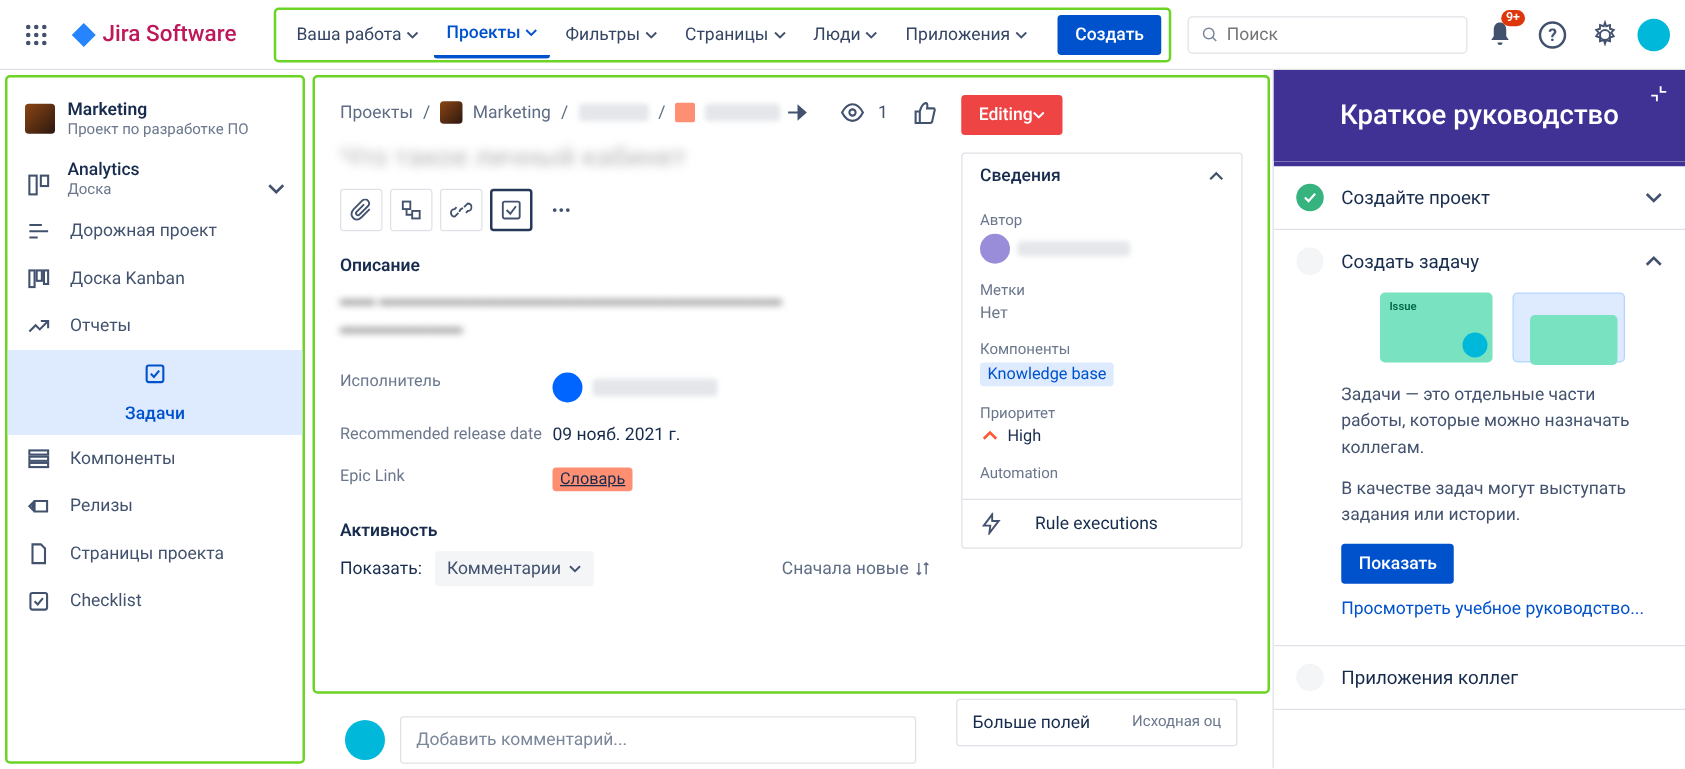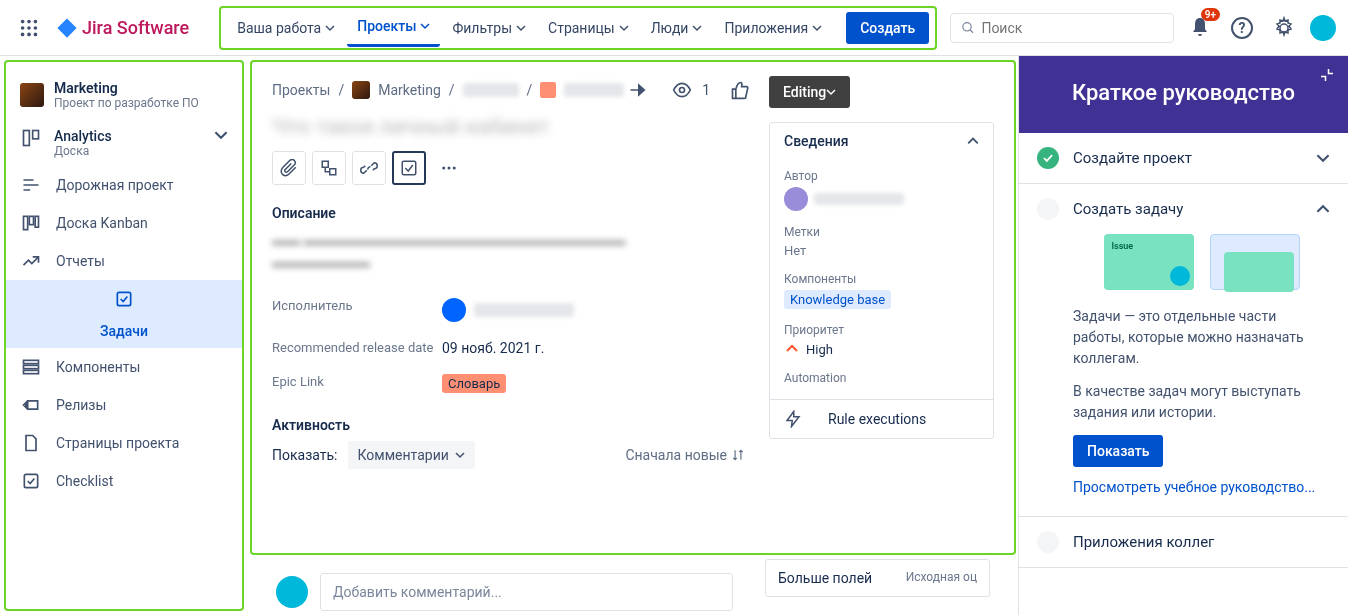--- a/index.html
+++ b/index.html
@@ -28,21 +28,21 @@
 
 .body { display: flex; flex: 1; overflow: hidden; }
 
 
 .sidebar { width: 240px; border-right: 1px solid #DFE1E6; border: 2px solid #6BD425; border-radius: 4px; margin: 4px; padding: 8px 0; overflow-y: auto; }
 .project-header { display: flex; padding: 10px 14px; gap: 10px; align-items: center; }
 .project-avatar { width: 24px; height: 24px; border-radius: 3px; background: linear-gradient(135deg,#8b4513,#2c1810); flex-shrink: 0; }
 .project-info { flex: 1; }
 .project-name { font-size: 14px; font-weight: 600; color: #172B4D; }
 .project-type { font-size: 12px; color: #6B778C; }
-.sidebar-section { display: flex; align-items: flex-start; padding: 8px 14px; gap: 12px; cursor: pointer; }
+.sidebar-section { display: flex; align-items: flex-end; padding: 8px 14px; gap: 12px; cursor: pointer; }
 .sidebar-section .sb-title { font-size: 14px; font-weight: 500; }
 .sidebar-section .sb-sub { font-size: 12px; color: #6B778C; }
 .sidebar-item { display: flex; align-items: center; padding: 9px 14px; gap: 14px; cursor: pointer; color: #42526E; font-size: 14px; }
 .sidebar-item.selected { background: #DEEBFF; color: #0052CC; font-weight: 500; flex-direction: column; }
 .sb-icon { width: 22px; display: flex; align-items: center; justify-content: center; flex-shrink: 0; }
 
 
 .main { flex: 1; border: 2px solid #6BD425; border-radius: 4px; margin: 4px 2px; padding: 14px 20px; overflow-y: auto; display: flex; gap: 24px; }
 .main-left { flex: 1; min-width: 0; }
 .main-right { width: 225px; flex-shrink: 0; }
@@ -56,28 +56,28 @@
 .issue-title { font-size: 22px; font-weight: 500; color: #C5C5C5; filter: blur(4px); margin-bottom: 12px; }
 .toolbar { display: flex; gap: 6px; margin-bottom: 20px; }
 .tool-btn { width: 34px; height: 34px; border: 1px solid #DFE1E6; border-radius: 3px; background: #fff; display: flex; align-items: center; justify-content: center; cursor: pointer; color: #42526E; }
 .tool-btn.hl { border: 2px solid #253858; }
 
 .section-label { font-size: 14px; font-weight: 600; margin-bottom: 8px; color: #172B4D; }
 .desc-blur { filter: blur(3px); color: #979797; font-size: 14px; margin-bottom: 24px; line-height: 1.6; }
 .field-row { display: flex; margin-bottom: 18px; font-size: 14px; }
 .field-label { width: 170px; color: #6B778C; font-size: 13px; }
 .field-value { flex: 1; display: flex; align-items: center; gap: 8px; }
-.epic-tag { background: #FF8F73; color: #172B4D; padding: 2px 6px; border-radius: 3px; font-size: 13px; }
+.epic-tag { background: #FF8F73; color: #172B4D; padding: 2px 6px; border-radius: 3px; font-size: 13px; text-decoration: underline; }
 
 .activity-bar { display: flex; align-items: center; justify-content: space-between; font-size: 14px; margin-top: 4px; }
 .activity-bar .left { display: flex; align-items: center; gap: 10px; }
 .dropdown-btn { background: #F4F5F7; border: none; padding: 6px 10px; border-radius: 3px; color: #42526E; display: flex; align-items: center; gap: 6px; cursor: pointer; font-size: 14px; }
 .sort-link { color: #5E6C84; cursor: pointer; display: flex; align-items: center; gap: 4px; }
 
-.status-btn { background: #404040; color: #fff; border: none; padding: 8px 14px; border-radius: 3px; font-size: 14px; font-weight: 500; cursor: pointer; display: inline-flex; align-items: center; margin-bottom: 14px; }
+.status-btn { background: #ef4444; color: #fff; border: none; padding: 8px 14px; border-radius: 3px; font-size: 14px; font-weight: 500; cursor: pointer; display: inline-flex; align-items: center; margin-bottom: 14px; }
 
 .panel { border: 1px solid #DFE1E6; border-radius: 3px; margin-bottom: 10px; }
 .panel-header { display: flex; justify-content: space-between; align-items: center; padding: 10px 14px; font-size: 14px; font-weight: 500; cursor: pointer; }
 .panel-body { padding: 10px 14px; }
 .detail-field { margin-bottom: 14px; font-size: 13px; }
 .detail-label { color: #6B778C; margin-bottom: 4px; font-size: 12px; }
 .detail-value { color: #172B4D; display:flex; align-items:center; gap:6px;}
 .component-tag { background: #DEEBFF; color: #0052CC; padding: 2px 6px; border-radius: 3px; font-size: 13px; display: inline-block; }
 .automation-row { padding: 10px 14px; display: flex; align-items: center; gap: 26px; font-size: 14px; }
 

